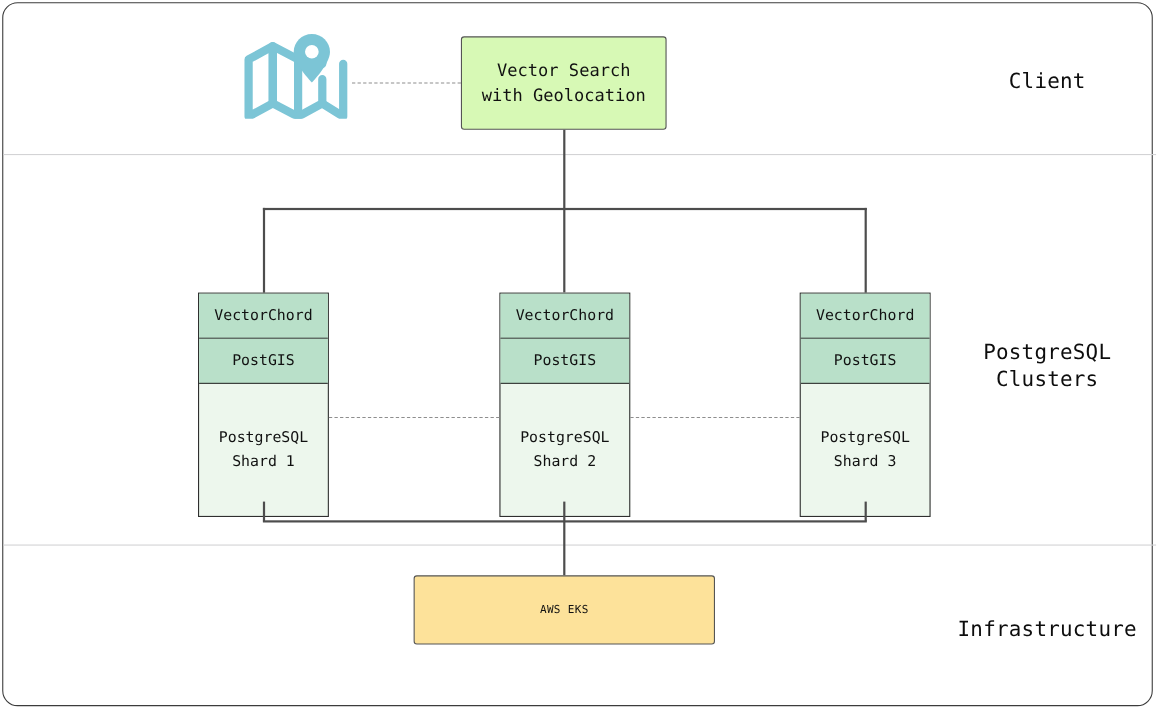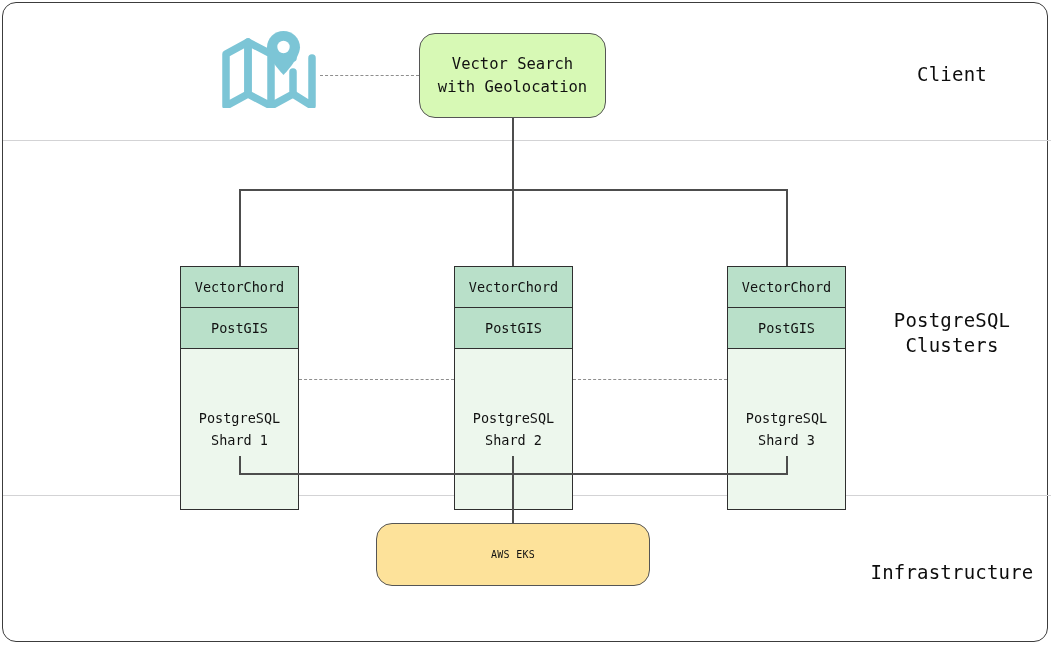--- a/index.html
+++ b/index.html
@@ -66,21 +66,21 @@
     position: absolute;
     height: 0;
     border-top: 1.3px dashed #8e8e8e;
   }
 
   
   .node-round {
     position: absolute;
     box-sizing: border-box;
     border: 1.6px solid #555555;
-    border-radius: 16px;
+    border-radius: 3px;
     display: flex;
     align-items: center;
     justify-content: center;
     text-align: center;
     color: #111111;
     white-space: pre-line;
   }
   .node-vector-search {
     left: 419px;
     top: 33px;
@@ -99,21 +99,21 @@
     font-size: 10px;
     letter-spacing: 0.3px;
   }
 
   
   .shard {
     position: absolute;
     box-sizing: border-box;
     width: 119px;
     top: 266px;
-    height: 244px;
+    height: 204px;
     border: 1.6px solid #2f2f2f;
     background: #edf7ed;
     display: flex;
     flex-direction: column;
   }
   .shard-band {
     box-sizing: border-box;
     height: 41px;
     background: #b9e0c9;
     border-bottom: 1.6px solid #2f2f2f;

